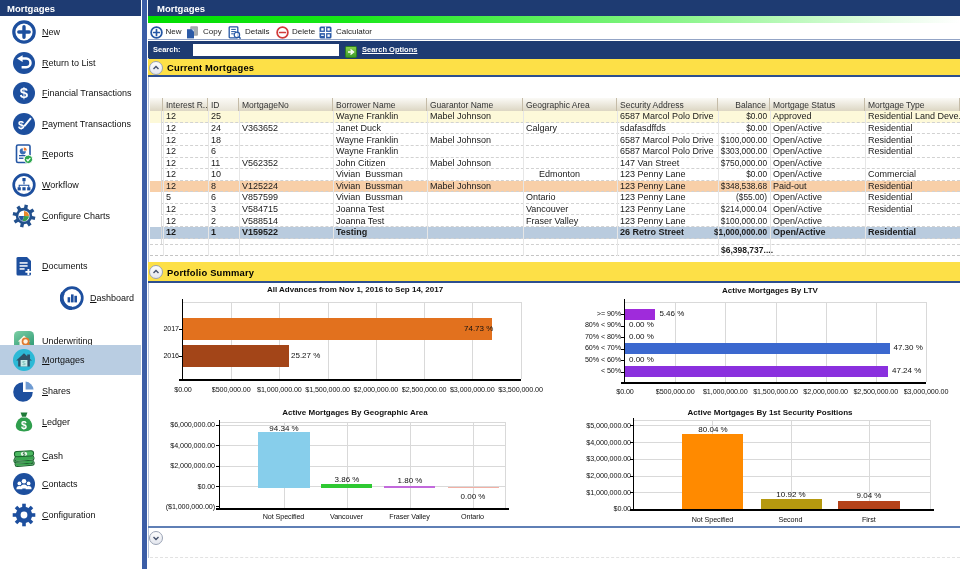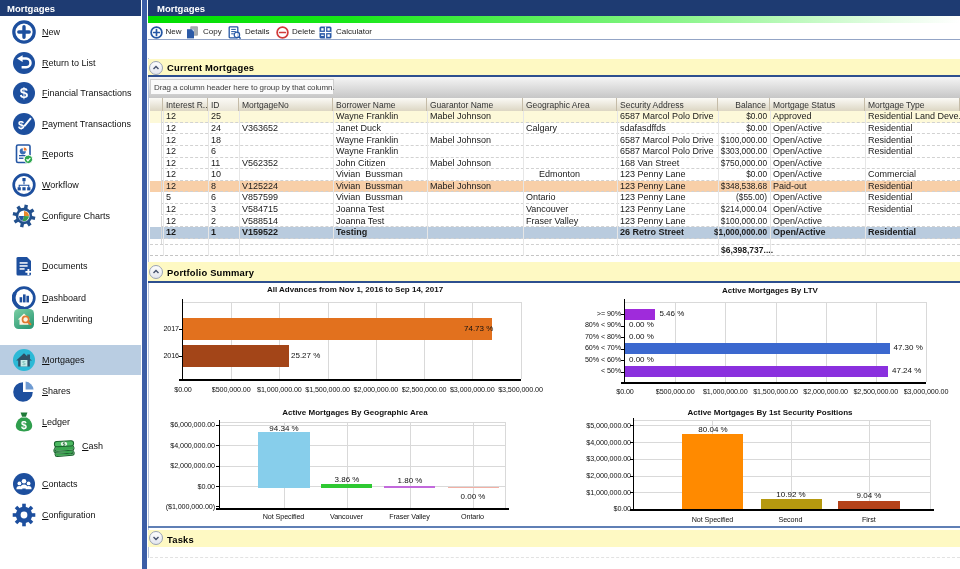--- a/index.html
+++ b/index.html
@@ -14,21 +14,21 @@
 #side { left:0; top:0; width:141px; height:569px; background:#fff; }
 #strip { left:141.5px; top:0; width:5.5px; height:569px; background:#3b5da6; }
 .nav-item { position:absolute; left:0; width:141px; height:30px; }
 .nav-item svg { position:absolute; left:12px; top:3px; }
 .nav-item .lbl { position:absolute; left:42px; top:50%; transform:translateY(-50%);
   font-size:9px; color:#111; white-space:nowrap; }
 .hl { background:#b9cde2; }
 
 .tbtxt { font-size:8px; color:#1c1c1c; position:absolute; top:50%; transform:translateY(-50%); }
 
-.sechdr { position:absolute; left:148px; width:812px; background:#fef9c3; }
+.sechdr { position:absolute; left:148px; width:812px; background:#fde047; }
 .sechdr .txt { position:absolute; left:19px; top:50%; transform:translateY(-50%);
   font-weight:bold; font-size:9.4px; color:#000; letter-spacing:0.2px; }
 .cicon { position:absolute; left:148.5px; width:14px; height:14px; border-radius:50%;
   border:1px solid #9aa3b5; background:linear-gradient(#fdfdfd,#e3e6ee); }
 .cicon svg { position:absolute; left:0; top:0; }
 
 .gcell { position:absolute; overflow:hidden; white-space:nowrap; font-size:9px; color:#1a1a1a; padding:0 0 0 3px; line-height:11.4px; }
 .ghdr { position:absolute; overflow:hidden; white-space:nowrap; font-size:8.5px; color:#333;
   background:linear-gradient(#fbfaf6,#dcd6c3); border-right:1px solid #c5bca8; padding:2px 0 0 3px; }
 .chart-title { position:absolute; font-weight:bold; font-size:8px; color:#111; transform:translateX(-50%); white-space:nowrap;}
@@ -128,31 +128,31 @@
 <div class="nav-item" style="top:251.4px;">
         <svg width="24" height="24" viewBox="0 0 24 24" style="">
           <path d="M6 3 h9 l4 4 v13 a1.5 1.5 0 0 1 -1.5 1.5 h-11.5 a1.5 1.5 0 0 1 -1.5 -1.5 v-15 a1.5 1.5 0 0 1 1.5 -2z" fill="#1d4f9e"></path>
           <rect x="7.6" y="8.2" width="8" height="1.5" fill="#fff"></rect>
           <rect x="7.6" y="11.2" width="8" height="1.5" fill="#fff"></rect>
           <rect x="7.6" y="14.2" width="5" height="1.5" fill="#fff"></rect>
           <path d="M16.4 14.9 v6 M13.4 17.9 h6" stroke="#fff" stroke-width="1.9"></path>
         </svg>
         <span class="lbl"><u>D</u>ocuments</span>
       </div>
-<div class="nav-item" style="top:283.3px;">
+<div class="nav-item" style="top:283.3px;margin-left:48px;">
         <svg width="24" height="24" viewBox="0 0 24 24" style="">
           <circle cx="12" cy="12" r="10.3" fill="#fff" stroke="#1d4f9e" stroke-width="2.7"></circle>
           <path d="M12 22.3 a10.3 10.3 0 0 1 -8.9 -15.4" fill="none" stroke="#1d4f9e" stroke-width="3.8"></path>
           <rect x="7.6" y="11.2" width="2.6" height="5.2" fill="#1d4f9e"></rect>
           <rect x="11.0" y="8.4" width="2.6" height="8" fill="#1d4f9e"></rect>
           <rect x="14.4" y="9.8" width="2.6" height="6.6" fill="#1d4f9e"></rect>
         </svg>
         <span class="lbl"><u>D</u>ashboard</span>
       </div>
-<div class="nav-item" style="top:304px;text-decoration:underline;">
+<div class="nav-item" style="top:326px;text-decoration:underline;">
         <svg width="24" height="24" viewBox="0 0 24 24" style="">
           <defs>
             <linearGradient id="gu" x1="0" y1="0" x2="0.6" y2="1">
               <stop offset="0" stop-color="#7ccfa4"></stop>
               <stop offset="1" stop-color="#2f9b77"></stop>
             </linearGradient>
           </defs>
           <rect x="2" y="2" width="20" height="20" rx="4.5" fill="url(#gu)"></rect>
           <path d="M5.8 12.6 L12 6.6 L18.2 12.6 h-1.7 v5.2 h-9 v-5.2 z" fill="#fdf4e3"></path>
           <circle cx="13.6" cy="12.4" r="3.1" fill="none" stroke="#e0792f" stroke-width="1.7"></circle>
@@ -177,21 +177,21 @@
         <span class="lbl"><u>S</u>hares</span>
       </div>
 <div class="nav-item" style="top:407.3px;">
         <svg width="24" height="24" viewBox="0 0 24 24" style="">
           <path d="M9.2 7.4 C5.4 9.6 3.8 12.9 3.8 15.7 C3.8 19.5 7.2 21.4 12 21.4 C16.8 21.4 20.2 19.5 20.2 15.7 C20.2 12.9 18.6 9.6 14.8 7.4 Z" fill="#2f9e4d"></path>
           <path d="M8.6 2.6 h6.8 l-1.5 4.2 h-3.8 z" fill="#1f7a38"></path>
           <text x="12" y="18.8" font-family="Liberation Sans" font-size="10.5" font-weight="bold" fill="#fff" text-anchor="middle">$</text>
         </svg>
         <span class="lbl"><u>L</u>edger</span>
       </div>
-<div class="nav-item" style="top:431px;margin-left:40px;">
+<div class="nav-item" style="top:441px;">
         <svg width="24" height="24" viewBox="0 0 24 24" style="">
           <g transform="rotate(-5 12 19.5)">
             <rect x="3.0" y="17.3" width="19.2" height="4.6" rx="2.3" fill="#3aa64f" stroke="#e9f7eb" stroke-width="0.8"></rect>
             <rect x="3.0" y="17.3" width="19.2" height="4.6" rx="2.3" fill="none" stroke="#18622c" stroke-width="1"></rect>
           </g>
           <g transform="rotate(4 12 16.9)">
             <rect x="1.9" y="14.7" width="19.2" height="4.6" rx="2.3" fill="#3aa64f" stroke="#e9f7eb" stroke-width="0.8"></rect>
             <rect x="1.9" y="14.7" width="19.2" height="4.6" rx="2.3" fill="none" stroke="#18622c" stroke-width="1"></rect>
           </g>
           <g transform="rotate(-4 12 14.3)">
@@ -272,36 +272,47 @@
           <rect x="5.9" y="0.5" width="1.2" height="12" fill="#fff"></rect>
           <rect x="0.5" y="5.9" width="12" height="1.2" fill="#fff"></rect>
           <rect x="2.2" y="2.2" width="2.4" height="2.4" fill="#fff"></rect>
           <rect x="8.4" y="2.2" width="2.4" height="2.4" fill="#fff"></rect>
           <rect x="2.1" y="8.7" width="2.7" height="1.2" fill="#fff"></rect>
           <rect x="8.4" y="8.4" width="2.4" height="2.4" fill="#fff"></rect>
         </svg></div>
 <span class="tbtxt" style="left:188px;">Calculator</span>
     </div>
 
+  <div class="abs navy" style="left:148px;top:41px;width:812px;height:18px;">
+    <span class="slbl" style="position:absolute;left:5px;top:4px;">Search:</span>
+    <div style="position:absolute;left:45px;top:2.5px;width:146px;height:12px;background:#fff;"></div>
+    <div id="gobtn" style="position:absolute;left:197px;top:2.5px;width:12px;height:12px;"><svg width="12" height="12" viewBox="0 0 12 12" style="">
+          <rect x="0.5" y="0.5" width="11" height="11" rx="1.2" fill="url(#gg)" stroke="#2b7e1f"></rect>
+          <defs>
+            <linearGradient id="gg" x1="0" y1="0" x2="0" y2="1">
+              <stop offset="0" stop-color="#8fd44c"></stop>
+              <stop offset="1" stop-color="#37982a"></stop>
+            </linearGradient>
+          </defs>
+          <path d="M3 6 h4 M5.5 3.5 L8.5 6 L5.5 8.5" stroke="#fff" stroke-width="1.4" fill="none"></path>
+        </svg></div>
+    <span class="slbl" style="position:absolute;left:214px;top:4px;text-decoration:underline;">Search Options</span>
+  </div>
 
   <div class="abs" style="left:148px;top:58px;width:1px;height:500px;background:#b9c4da;"></div>
 
   <div class="sechdr" style="top:59px;height:18px;border-bottom:2px solid #2d4f8f;">
     <span class="txt">Current Mortgages</span>
   </div>
   <div class="cicon" style="top:61px;">
       <svg width="12" height="12">
         <path d="M3.5 7 L6 4.5 L8.5 7" stroke="#44506b" stroke-width="1.4" fill="none"></path>
       </svg>
     </div>
 
-  <div class="abs" style="left:149px;top:77px;width:811px;height:21px;background:linear-gradient(#f5f5f5,#c6c6c6);">
-    <div style="position:absolute;left:1px;top:2px;width:184px;height:16px;background:#fafafa;border:1px solid #cfcfcf;
-      font-size:8px;letter-spacing:-0.1px;color:#3c3c3c;line-height:15px;padding-left:3px;white-space:nowrap;">Drag a column header here to group by that column.</div>
-  </div>
 
   <div id="grid" class="abs" style="left:150px;top:98px;width:810px;height:162px;background:#fff;">
       <div class="ghdr" style="left:0px;top:0;width:13px;height:13.3px;"></div>
 <div class="ghdr" style="left:13px;top:0;width:45px;height:13.3px;">Interest R...</div>
 <div class="ghdr" style="left:58px;top:0;width:31px;height:21px;">ID</div>
 <div class="ghdr" style="left:89px;top:0;width:94px;height:13.3px;">MortgageNo</div>
 <div class="ghdr" style="left:183px;top:0;width:94px;height:13.3px;">Borrower Name</div>
 <div class="ghdr" style="left:277px;top:0;width:96px;height:13.3px;">Guarantor Name</div>
 <div class="ghdr" style="left:373px;top:0;width:94px;height:13.3px;">Geographic Area</div>
 <div class="ghdr" style="left:467px;top:0;width:101px;height:13.3px;">Security Address</div>
@@ -358,21 +369,21 @@
 <div class="gcell" style="left:620px;top:48.0px;width:95px;height:11.58px;">Open/Active</div>
 <div class="gcell" style="left:715px;top:48.0px;width:95px;height:11.58px;">Residential</div>
 <div style="position:absolute;left:0;top:59.6px;width:810px;height:11.58px;background:#fff;border-bottom:1px dashed #d2d2d2;"></div>
 <div style="position:absolute;left:0;top:59.6px;width:12px;height:11.58px;background:#fff;border-right:1px solid #d8d8d8;"></div>
 <div class="gcell" style="left:13px;top:59.6px;width:45px;height:11.58px;">12</div>
 <div class="gcell" style="left:58px;top:59.6px;width:31px;height:11.58px;">11</div>
 <div class="gcell" style="left:89px;top:59.6px;width:94px;height:11.58px;">V562352</div>
 <div class="gcell" style="left:183px;top:59.6px;width:94px;height:11.58px;">John Citizen</div>
 <div class="gcell" style="left:277px;top:59.6px;width:96px;height:11.58px;">Mabel Johnson</div>
 <div class="gcell" style="left:373px;top:59.6px;width:94px;height:11.58px;"></div>
-<div class="gcell" style="left:467px;top:59.6px;width:101px;height:11.58px;">168 Van Street</div>
+<div class="gcell" style="left:467px;top:59.6px;width:101px;height:11.58px;">147 Van Street</div>
 <div class="gcell" style="right:190px;top:59.6px;height:11.58px;text-align:right;padding:0 3px 0 0;font-size:8.3px;">$750,000.00</div>
 <div class="gcell" style="left:620px;top:59.6px;width:95px;height:11.58px;">Open/Active</div>
 <div class="gcell" style="left:715px;top:59.6px;width:95px;height:11.58px;"></div>
 <div style="position:absolute;left:0;top:71.2px;width:810px;height:11.58px;background:#fff;border-bottom:1px dashed #d2d2d2;"></div>
 <div style="position:absolute;left:0;top:71.2px;width:12px;height:11.58px;background:#fff;border-right:1px solid #d8d8d8;"></div>
 <div class="gcell" style="left:13px;top:71.2px;width:45px;height:11.58px;">12</div>
 <div class="gcell" style="left:58px;top:71.2px;width:31px;height:11.58px;">10</div>
 <div class="gcell" style="left:89px;top:71.2px;width:94px;height:11.58px;"></div>
 <div class="gcell" style="left:183px;top:71.2px;width:94px;height:11.58px;">Vivian&nbsp; Bussman</div>
 <div class="gcell" style="left:277px;top:71.2px;width:96px;height:11.58px;"></div>
@@ -598,22 +609,19 @@
 <div class="abs" style="left:760.5px;top:499.3px;width:61.3px;height:9.5px;background:#b5990f;"></div>
 <div class="vlab" style="left:791px;top:489.6px;transform:translateX(-50%);">10.92 %</div>
 <div class="abs" style="left:837.6px;top:501.3px;width:62.3px;height:7.5px;background:#b4421a;"></div>
 <div class="vlab" style="left:869px;top:491.3px;transform:translateX(-50%);">9.04 %</div>
 <div class="xlab" style="left:712.5px;top:514.5px;">Not Specified</div>
 <div class="xlab" style="left:790.4px;top:514.5px;">Second</div>
 <div class="xlab" style="left:868.8px;top:514.5px;">First</div>
     </div>
 
   <div class="abs" style="left:148px;top:525.5px;width:812px;height:2px;background:#5f7fb5;"></div>
-  <div class="sechdr" style="top:530px;height:17px;">
-    <span class="txt">Tasks</span>
-  </div>
   <div class="cicon" style="top:530.5px;">
       <svg width="12" height="12">
         <path d="M3.5 5 L6 7.5 L8.5 5" stroke="#44506b" stroke-width="1.4" fill="none"></path>
       </svg>
     </div>
   <div class="abs" style="left:150px;top:557px;width:810px;height:0;border-top:1px dashed #e2e2e2;"></div>
 </div>
 
 </body></html>

